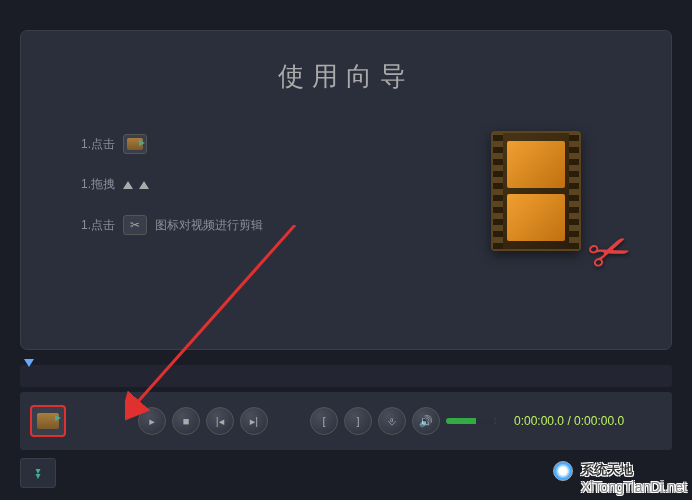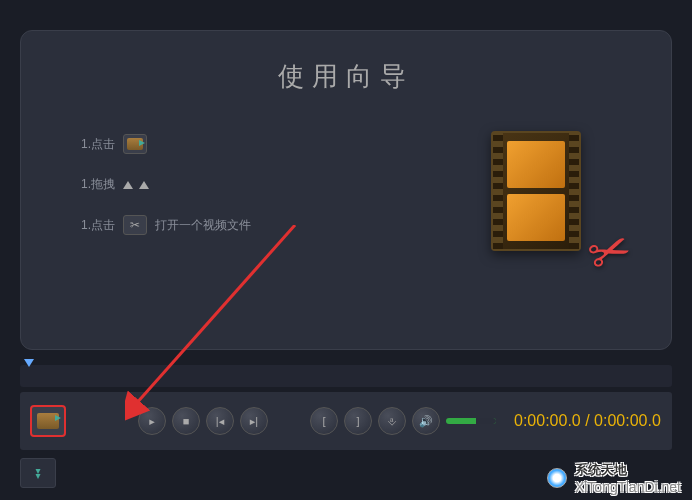--- a/index.html
+++ b/index.html
@@ -13,21 +13,21 @@
   overflow: hidden;
 }
 .canvas {
   position: absolute;
   top: 30px;
   left: 20px;
   right: 20px;
   height: 320px;
   background: #2b2f3b;
   border: 1px solid #3a3e4a;
-  border-radius: 12px;
+  border-radius: 7px;
 }
 .guide-title {
   text-align: center;
   font-size: 26px;
   font-weight: 300;
   color: #aaa;
   margin-top: 28px;
   letter-spacing: 8px;
 }
 .guide-steps {
@@ -203,22 +203,22 @@
 .vol-slider::after {
   content: '';
   position: absolute;
   right: 0;
   width: 20px;
   height: 6px;
   background: #2a2e3a;
   border-radius: 0 3px 3px 0;
 }
 .time-display {
-  font-size: 16px;
-  color: #eab308;
+  font-size: 12px;
+  color: #bef264;
   margin-left: 12px;
 }
 .expand-btn {
   position: absolute;
   left: 20px;
   top: 458px;
   width: 36px;
   height: 30px;
   background: #2b2f3b;
   border: 1px solid #3a3e4a;
@@ -238,27 +238,27 @@
 .arrow {
   position: absolute;
   top: 225px;
   left: 125px;
   width: 180px;
   height: 200px;
   pointer-events: none;
 }
 .watermark {
   position: absolute;
-  right: 11px;
+  right: 5px;
   bottom: 5px;
   font-size: 13px;
   color: #333;
   text-shadow: 1px 1px 0 #fff, -1px -1px 0 #fff, 1px -1px 0 #fff, -1px 1px 0 #fff;
   display: flex;
-  align-items: center;
+  align-items: flex-start;
   gap: 8px;
 }
 .wm-logo {
   width: 20px;
   height: 20px;
   border-radius: 50%;
   background: radial-gradient(circle, #fff 30%, #4af 60%);
   border: 1px solid #aaa;
 }
 </style>
@@ -279,21 +279,21 @@
       <span class="marker-double">
           <span class="marker-tri"></span>
           <span class="marker-tri"></span>
         </span>
     </div>
     <div class="guide-step">
       <span>1.点击</span>
       <span class="step-icon-box">
           <span class="scissors-mini">✂</span>
         </span>
-      <span>打开一个视频文件</span>
+      <span>图标对视频进行剪辑</span>
     </div>
   </div>
   <div class="graphic">
     <div class="film-strip">
       <div class="film-frames">
         <div class="film-frame"></div>
         <div class="film-frame"></div>
       </div>
     </div>
     <div class="scissors-big">✂</div>

